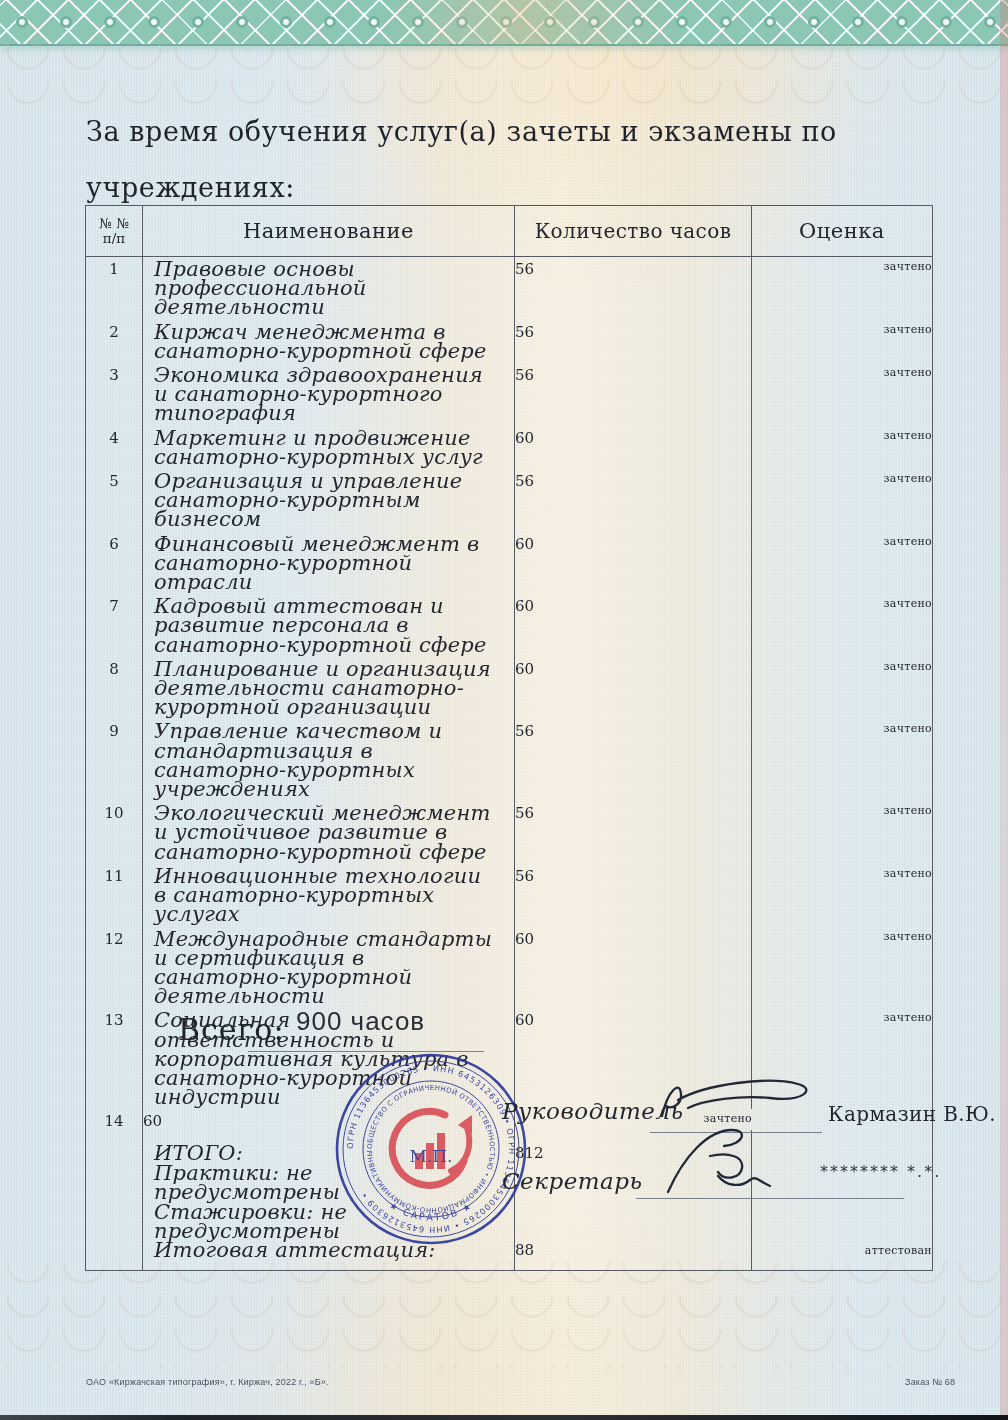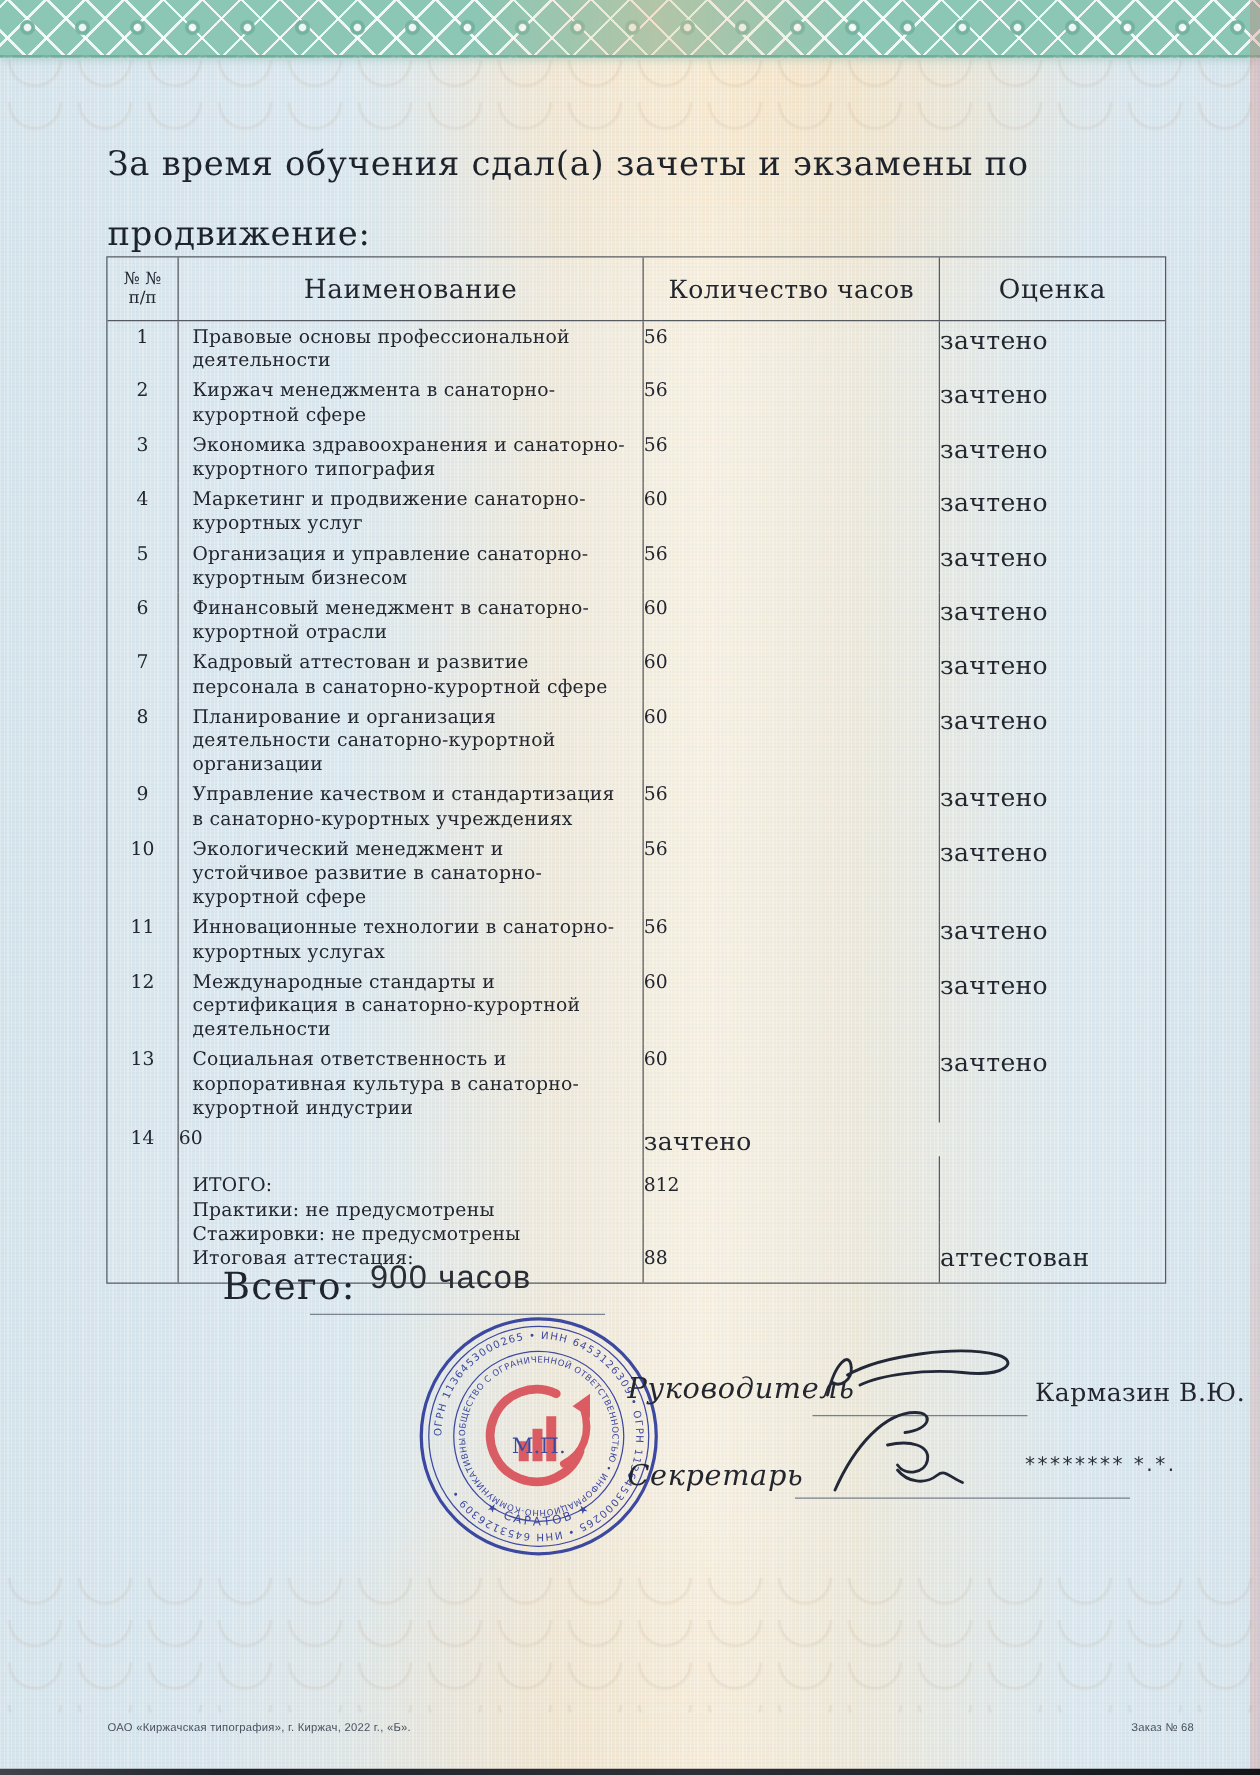--- a/index.html
+++ b/index.html
@@ -42,23 +42,23 @@
   .tbl{position:absolute;left:85px;top:205px;width:846px;border:1.6px solid #565b63;background:rgba(255,255,255,.06);}
   .trow{display:grid;grid-template-columns:57px 372px 237px 1fr;}
   .col-r{border-right:1.2px solid #565b63;}
   .thead{border-bottom:1.6px solid #565b63;height:50px;}
   .thead .hc{display:flex;align-items:center;justify-content:center;text-align:center;}
   .h-num{flex-direction:column;font-size:13.5px;line-height:15px;}
   .h-name{font-size:21px;letter-spacing:.5px;}
   .h-hours{font-size:20px;letter-spacing:.4px;}
   .h-grade{font-size:21px;letter-spacing:.5px;}
   .drow .c-num{font-size:15px;text-align:center;padding-top:3px;}
-  .drow .c-name{font-size:15px;line-height:19.2px;padding:3px 14px 2px 11px;letter-spacing:.2px;}
+  .drow .c-name{font-size:21px;line-height:19.2px;padding:3px 14px 2px 11px;letter-spacing:.2px;font-style:italic;}
   .drow .c-hours{font-size:15px;padding-top:3px;}
-  .drow .c-grade{font-size:20px;text-align:left;padding-top:3px;letter-spacing:.3px;}
+  .drow .c-grade{font-size:11px;text-align:right;padding-top:3px;letter-spacing:.3px;}
   .tot .c-num{padding-top:0;}
   .tot .c-name{padding-top:0;padding-bottom:0;line-height:19.4px;}
   .tot .c-hours,.tot .c-grade{padding-top:0;line-height:19.4px;}
   .tot-first .cell{padding-top:14px;}
   .tot-last .cell{padding-bottom:9px;}
 
   .total-line{position:absolute;left:178px;top:1012px;}
   .total-label{font-size:30px;letter-spacing:1px;color:#20242e;}
   .total-value{position:absolute;left:118px;top:-6px;font-family:"Liberation Sans",sans-serif;
     font-size:26px;color:#2a2d35;letter-spacing:1px;white-space:nowrap;}
@@ -80,23 +80,23 @@
 <body>
 
 <div class="page">
   <div class="texture"></div>
   <div class="arch-band" style="top:48px;height:66px;"></div>
   <div class="arch-band" style="top:1262px;height:108px;"></div>
   <div class="band"></div>
 
   <div class="title">
     <div class="l1">
-      <span>За время обучения сдал(а) зачеты и экзамены по</span>
+      <span>За время обучения услуг(а) зачеты и экзамены по</span>
     </div>
-    <div>продвижение:</div>
+    <div>учреждениях:</div>
   </div>
 
   <div class="tbl">
     <div class="trow thead">
       <div class="hc h-num col-r cell">
         <span>№ №</span>
         <span>п/п</span>
       </div>
       <div class="hc h-name col-r cell">Наименование</div>
       <div class="hc h-hours col-r cell">Количество часов</div>

